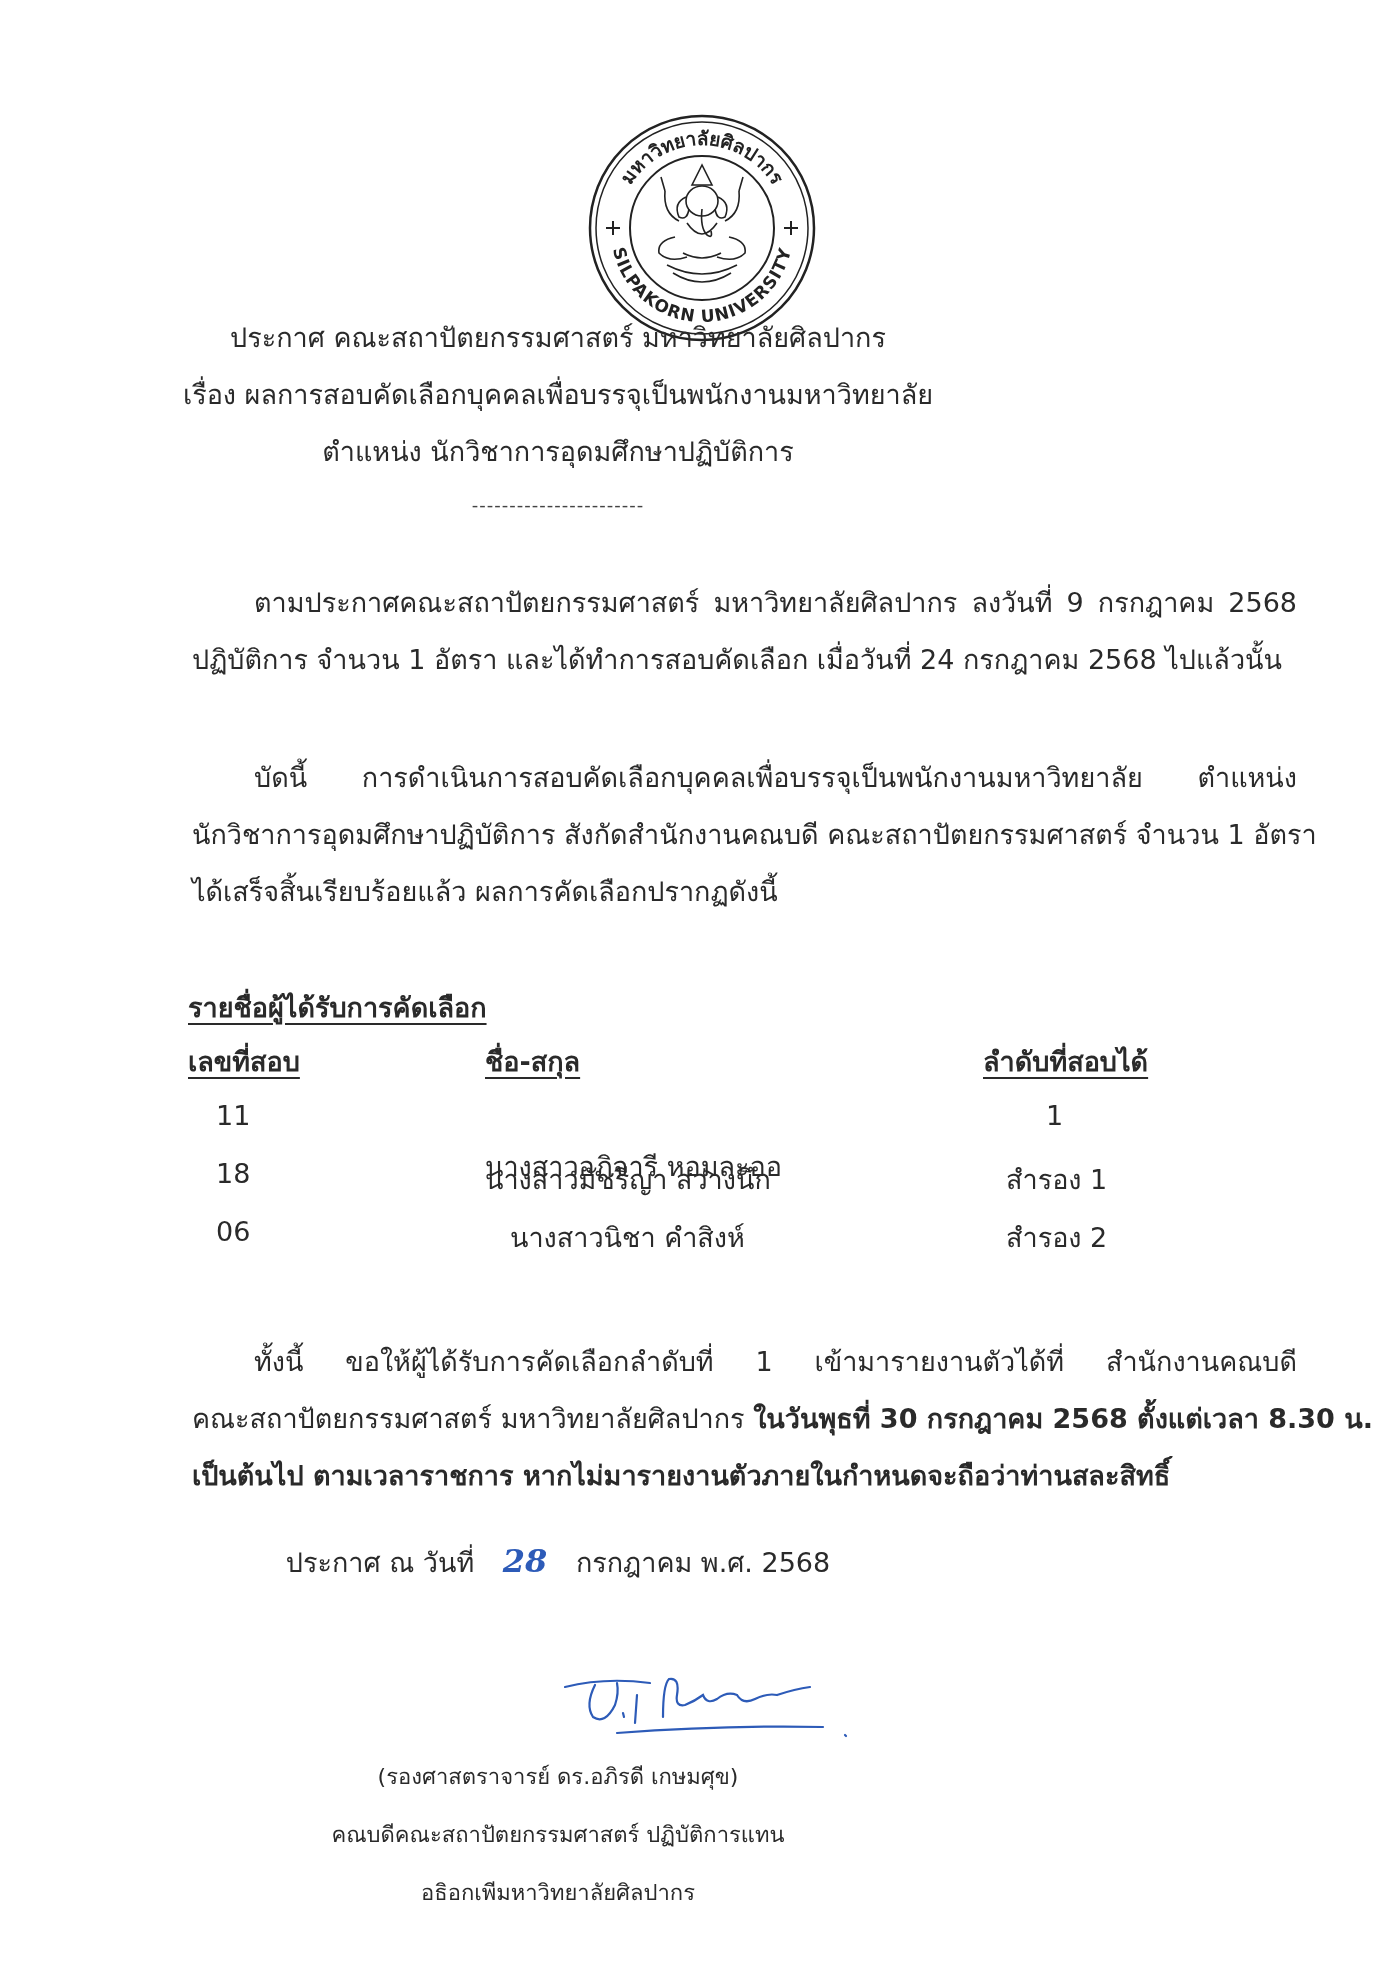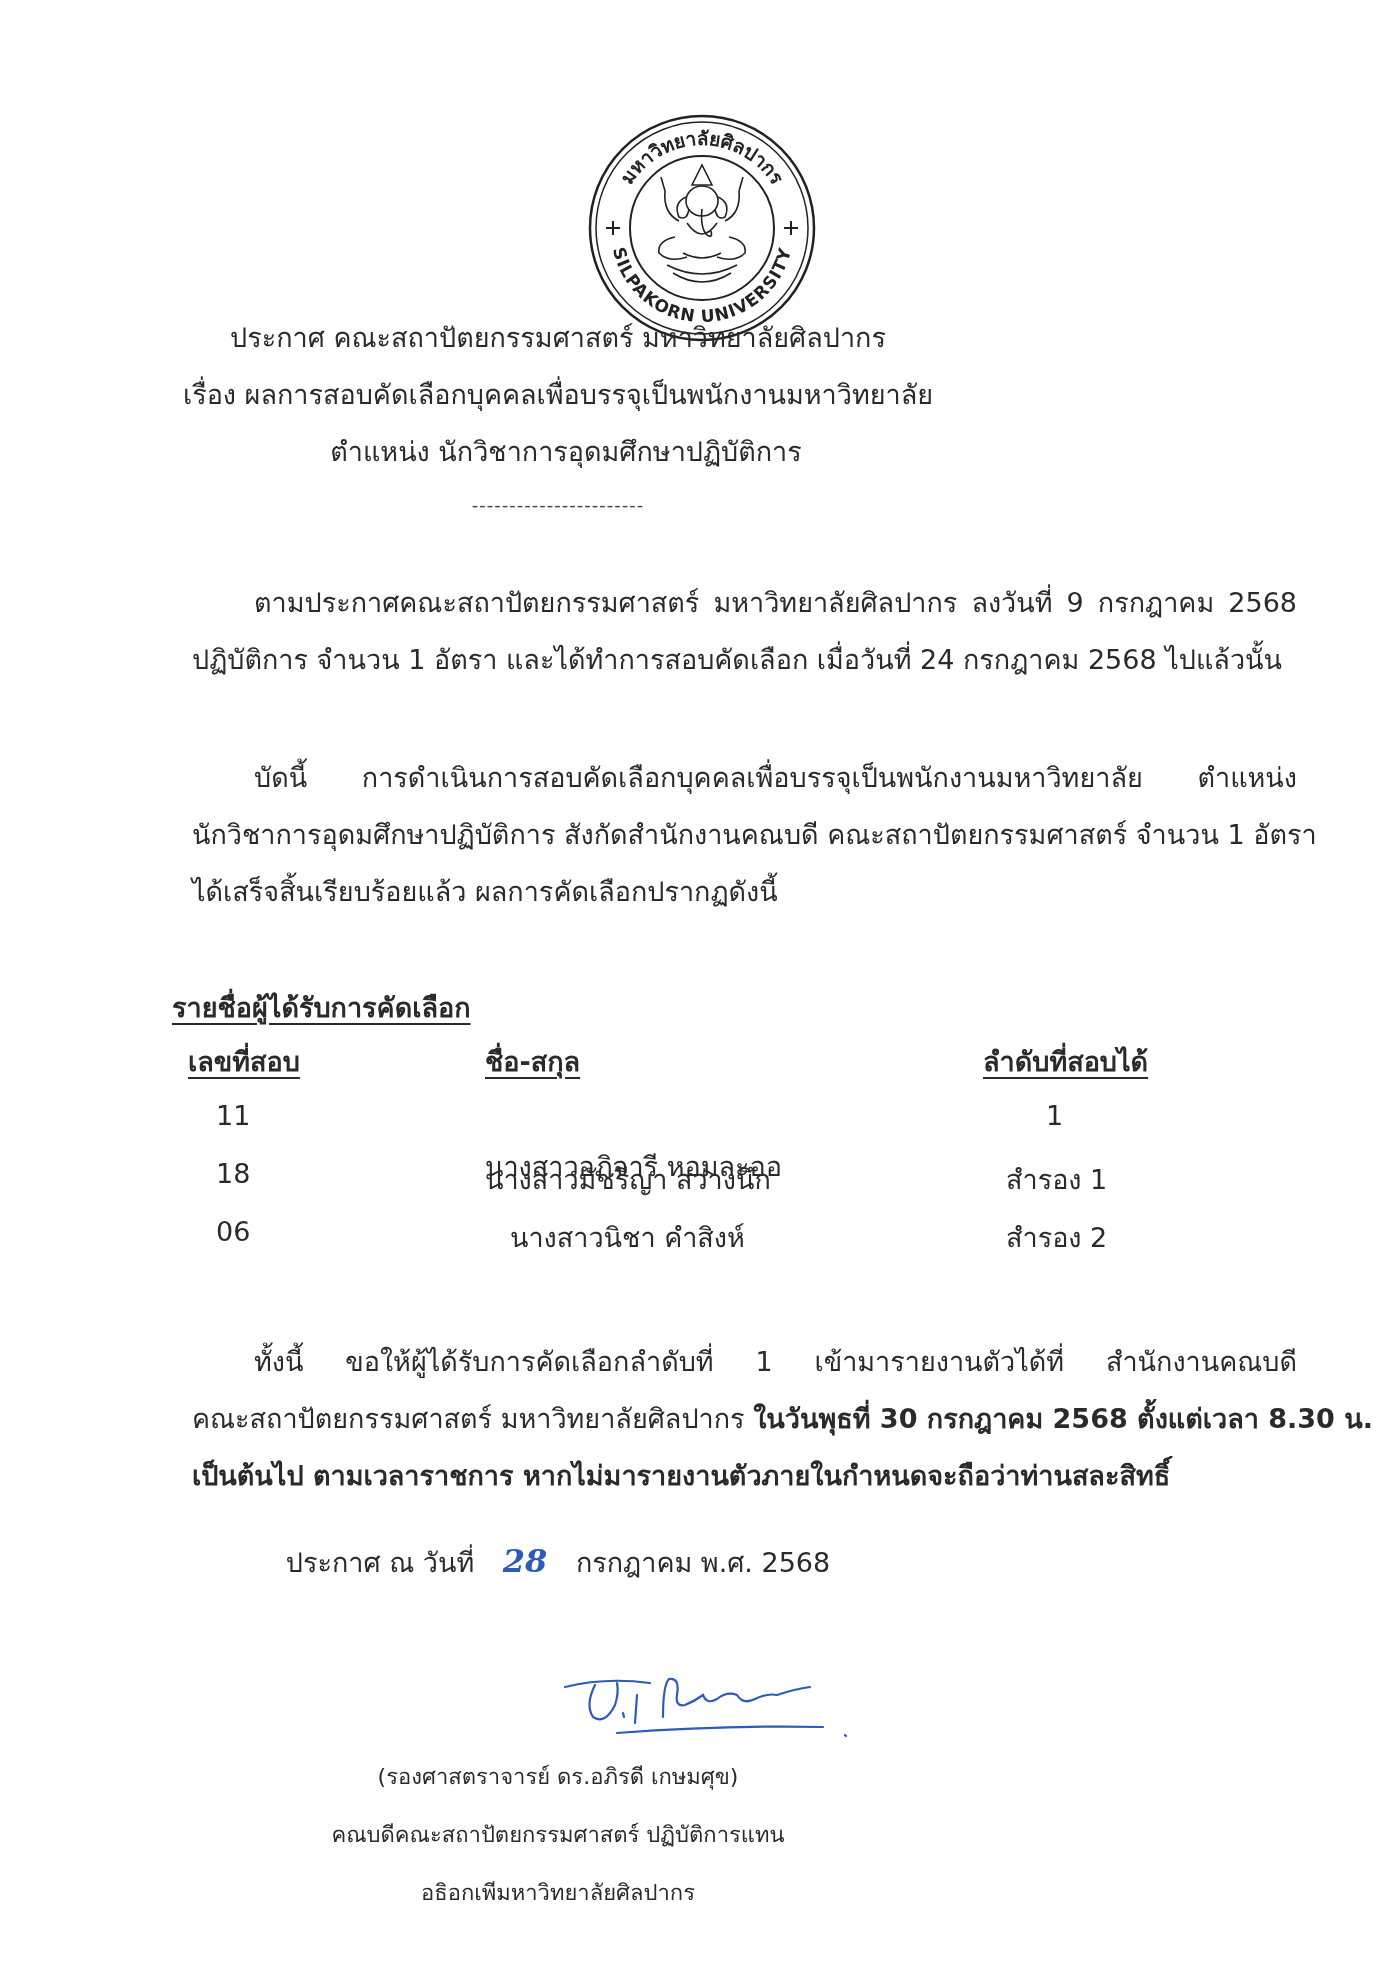--- a/index.html
+++ b/index.html
@@ -15,21 +15,21 @@
     .center { position: absolute; left: 0; width: 1116px; text-align: center; }
     .title-line { font-size: 27px; line-height: 40px; }
     .divider { font-size: 18px; letter-spacing: 1px; color: #444; }
     .para {
       position: absolute; left: 192px; width: 1105px;
       font-size: 27px; line-height: 57px; text-align: justify;
     }
     .line { white-space: nowrap; display: block; }
     .line.justify { text-align: justify; text-align-last: justify; }
     .section-heading {
-      position: absolute; left: 172px; top: 986px; font-size: 27px; font-weight: bold;
+      position: absolute; left: 188px; top: 986px; font-size: 27px; font-weight: bold;
       text-decoration: underline; text-underline-offset: 6px;
     }
     .tbl { position: absolute; left: 188px; top: 1040px; width: 1000px; font-size: 27px; }
     .tbl .hdr { position: absolute; top: 0; font-weight: bold; text-decoration: underline; text-underline-offset: 6px; white-space: nowrap; }
     .tbl .row { position: absolute; left: 0; width: 1000px; height: 50px; }
     .tbl .cell { position: absolute; white-space: nowrap; }
     .bold { font-weight: bold; }
     .date-line { font-size: 27px; }
     .handwritten-day {
       color: #2d5bb8; font-style: italic; font-weight: bold; font-size: 32px;
@@ -78,21 +78,21 @@
       <path d="M88 124 Q70 128 72 140 Q82 150 100 144"></path>
       <path d="M142 124 Q160 128 158 140 Q148 150 130 144"></path>
       <path d="M80 152 Q115 170 150 152"></path>
       <path d="M86 160 Q115 178 144 160"></path>
       <path d="M96 140 Q115 150 134 140"></path>
     </g>
   </svg>
 
   <div class="center title-line" style="top:318px;">ประกาศ  คณะสถาปัตยกรรมศาสตร์ มหาวิทยาลัยศิลปากร</div>
   <div class="center title-line" style="top:375px;">เรื่อง  ผลการสอบคัดเลือกบุคคลเพื่อบรรจุเป็นพนักงานมหาวิทยาลัย</div>
-  <div class="center title-line" style="top:432px;padding-left:8px;">ตำแหน่ง นักวิชาการอุดมศึกษาปฏิบัติการ</div>
+  <div class="center title-line" style="top:432px;">ตำแหน่ง นักวิชาการอุดมศึกษาปฏิบัติการ</div>
   <div class="center divider" style="top:494px;">-----------------------</div>
 
   <div class="para" style="top:574px;">
     <span class="line justify" style="padding-left:62px;">ตามประกาศคณะสถาปัตยกรรมศาสตร์ มหาวิทยาลัยศิลปากร ลงวันที่ 9 กรกฎาคม 2568</span>
     <span class="line">ปฏิบัติการ จำนวน 1 อัตรา และได้ทำการสอบคัดเลือก เมื่อวันที่  24 กรกฎาคม 2568 ไปแล้วนั้น</span>
   </div>
 
   <div class="para" style="top:749px;">
     <span class="line justify" style="padding-left:62px;">บัดนี้ การดำเนินการสอบคัดเลือกบุคคลเพื่อบรรจุเป็นพนักงานมหาวิทยาลัย ตำแหน่ง</span>
     <span class="line justify">นักวิชาการอุดมศึกษาปฏิบัติการ สังกัดสำนักงานคณบดี คณะสถาปัตยกรรมศาสตร์ จำนวน 1 อัตรา</span>

